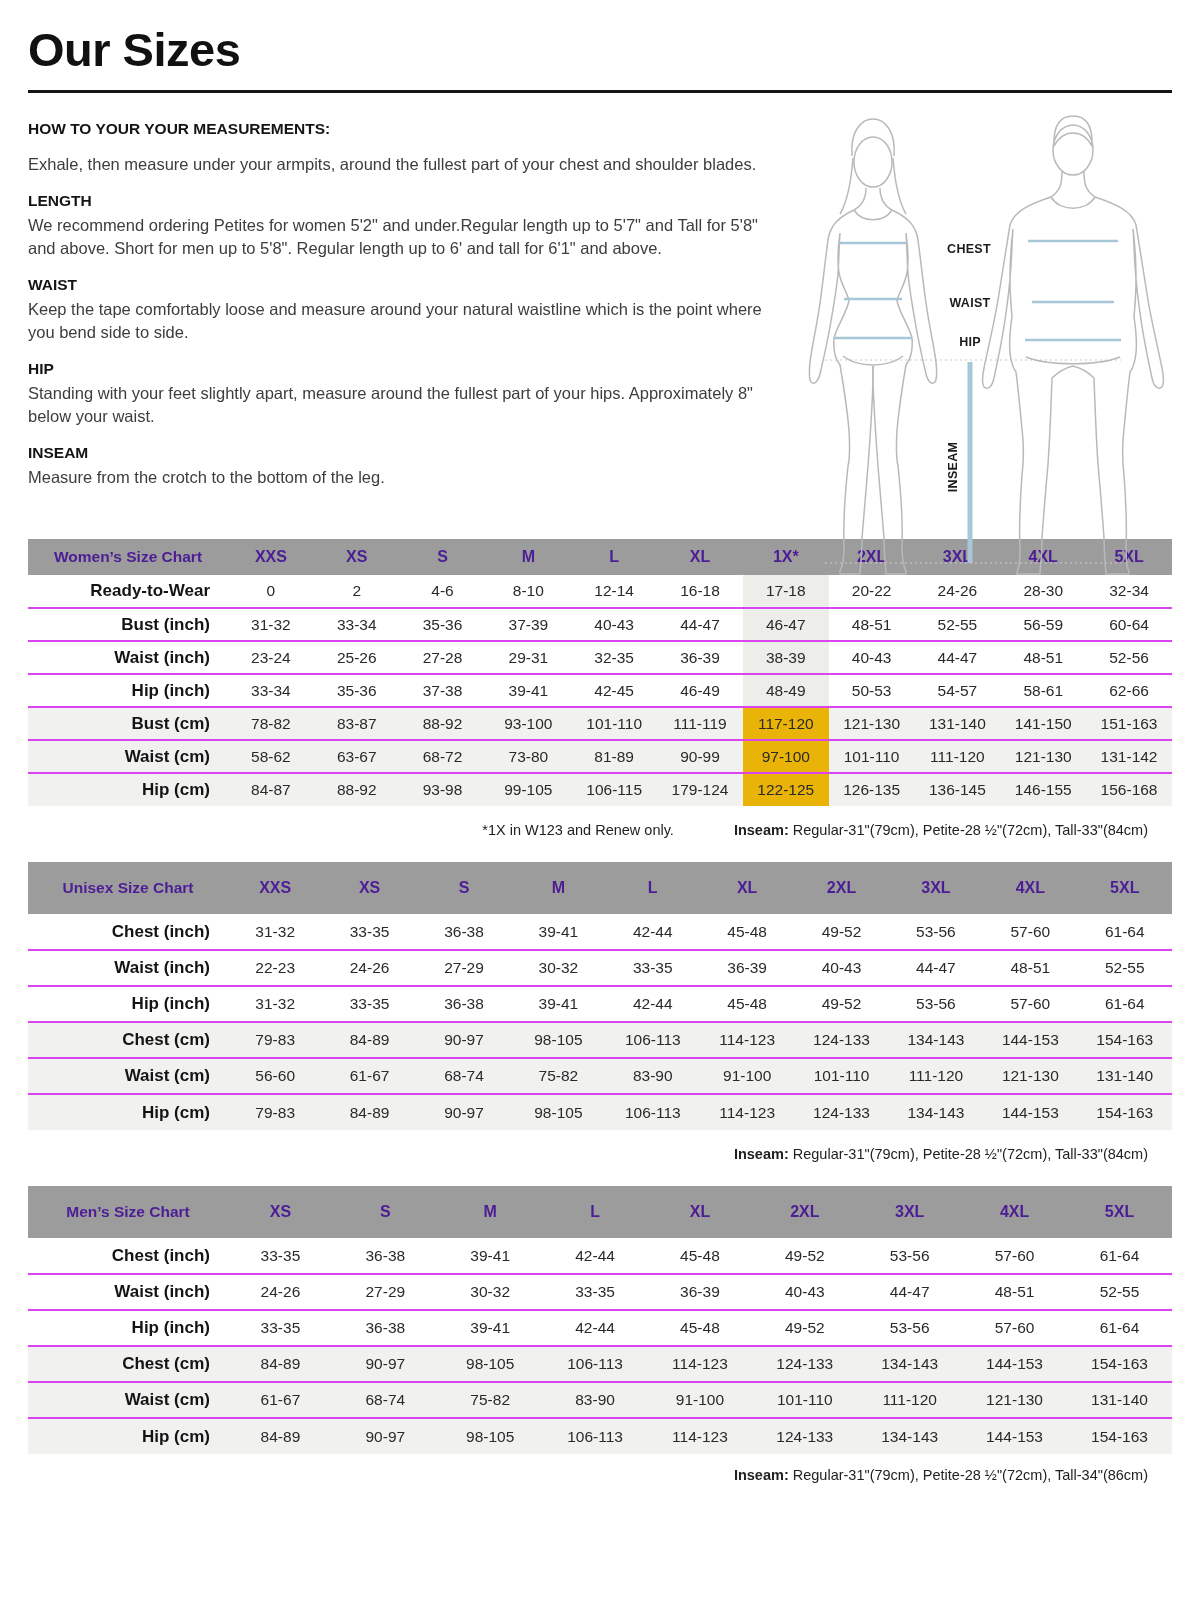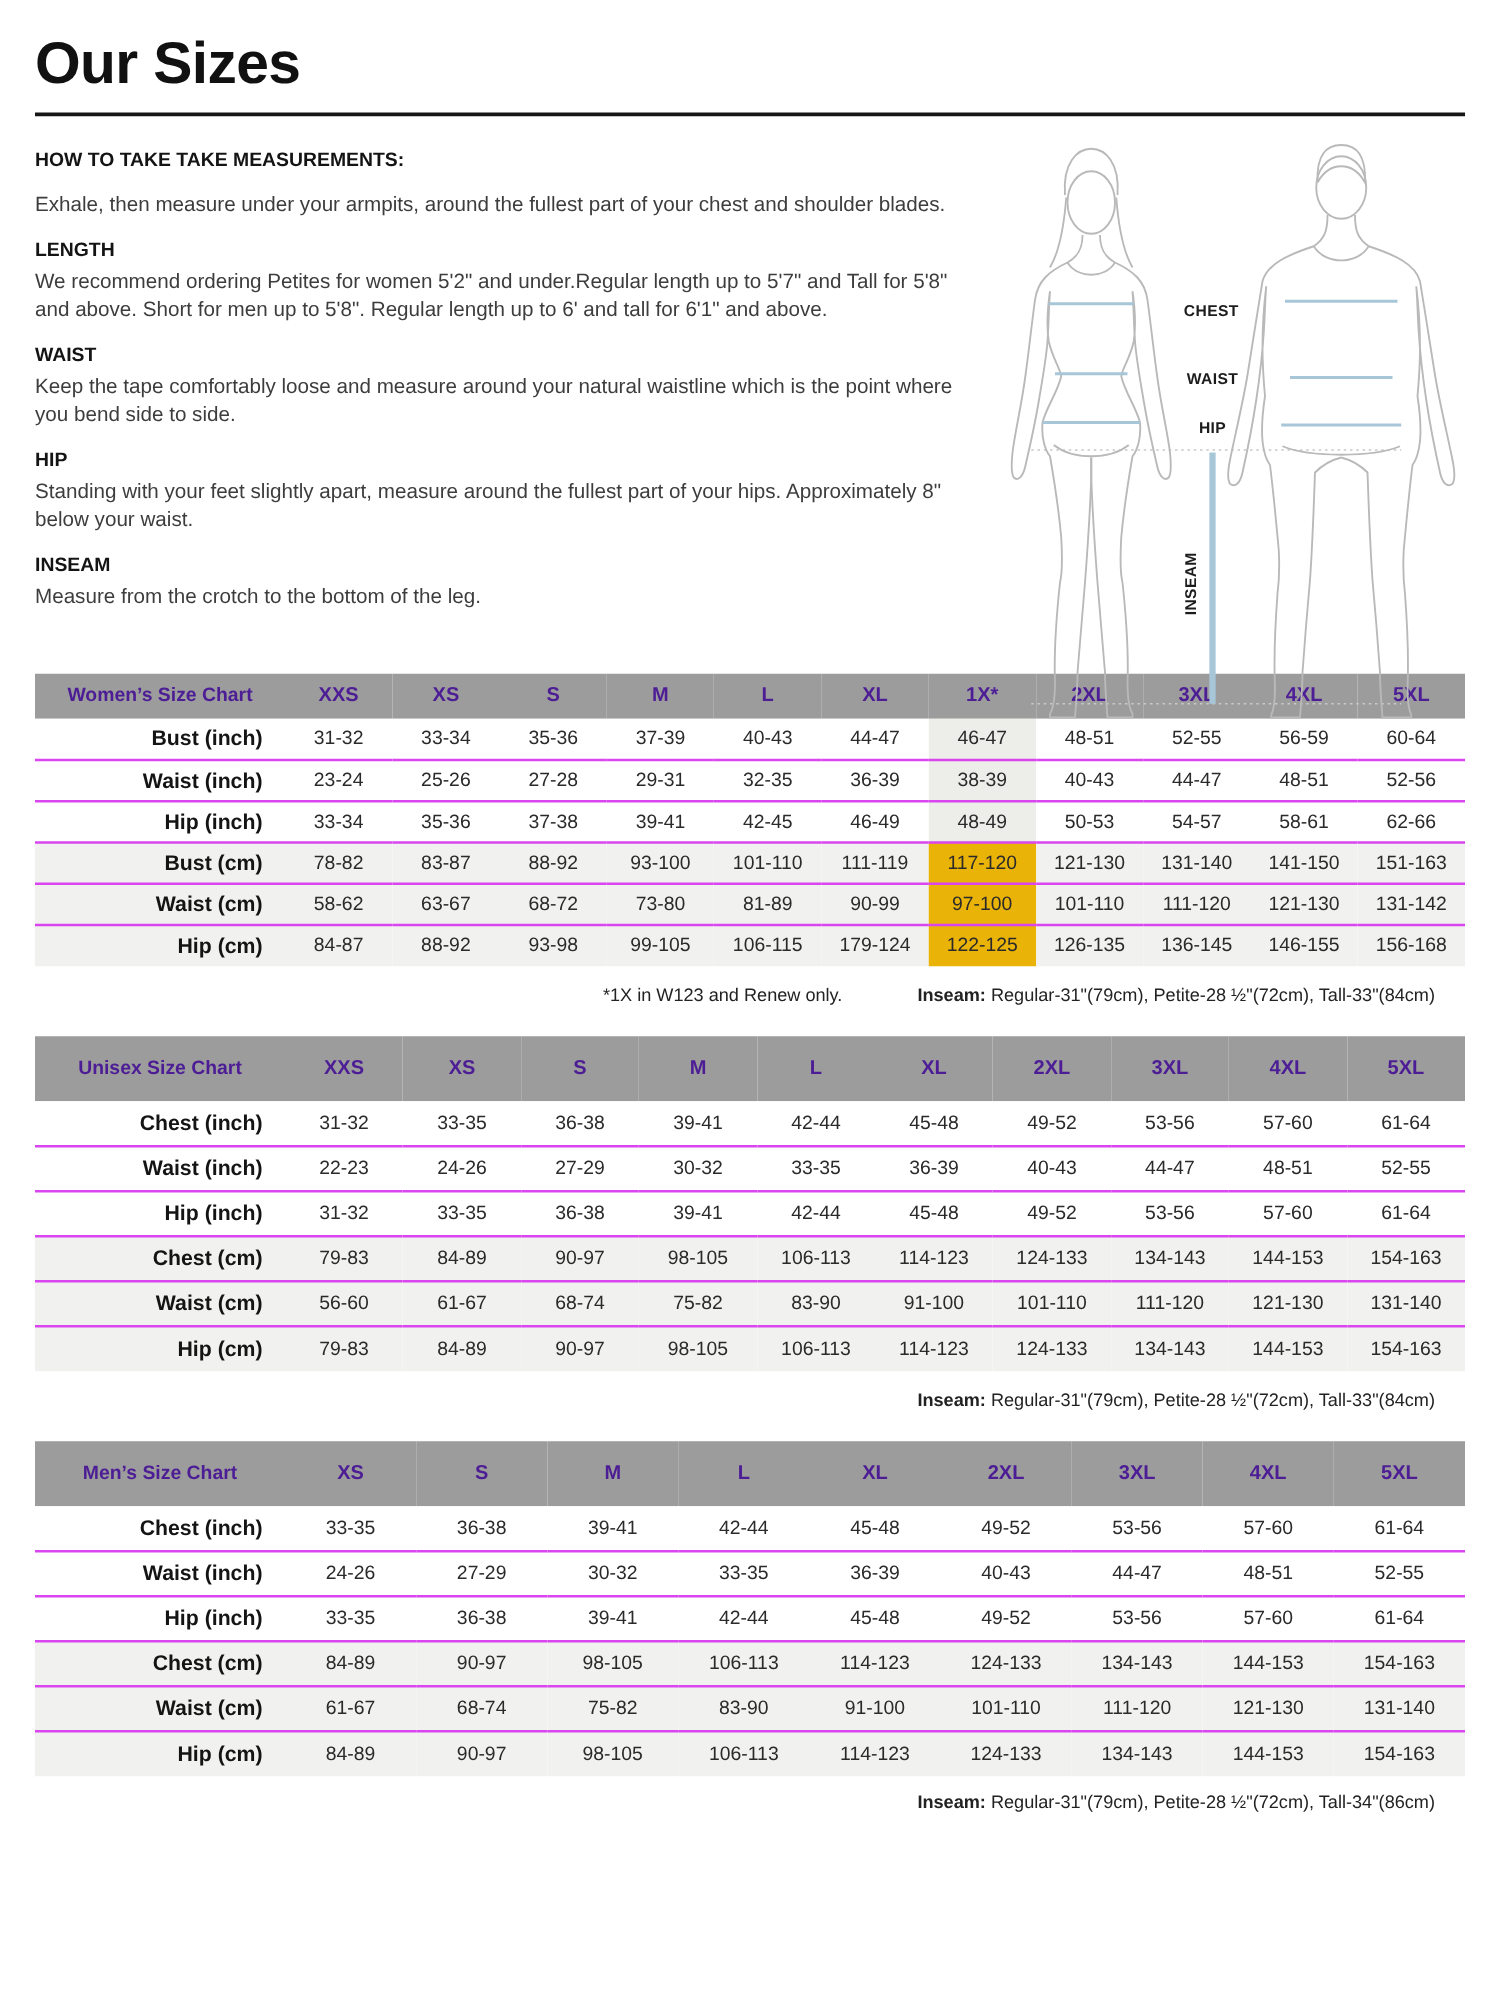--- a/index.html
+++ b/index.html
@@ -47,21 +47,21 @@
   .footnotes b { font-weight:700; }
 </style>
 </head>
 <body>
 
 <div class="page">
 
   <h1 class="title">Our Sizes</h1>
   <hr class="divider">
 
-  <p class="howto">HOW TO TAKE TAKE MEASUREMENTS:</p>
+  <p class="howto">HOW TO YOUR YOUR MEASUREMENTS:</p>
 
   <div class="sec">
     <p>Exhale, then measure under your armpits, around the fullest part of your chest and shoulder blades.</p>
   </div>
   <div class="sec">
     <h3>LENGTH</h3>
     <p>We recommend ordering Petites for women 5'2" and under.Regular length up to 5'7" and Tall for 5'8" and above. Short for men up to 5'8". Regular length up to 6' and tall for 6'1" and above.</p>
   </div>
   <div class="sec">
     <h3>WAIST</h3>
@@ -90,20 +90,34 @@
               <th>L</th>
               <th>XL</th>
               <th>1X*</th>
               <th>2XL</th>
               <th>3XL</th>
               <th>4XL</th>
               <th>5XL</th>
             </tr>
           </thead>
           <tbody>
+            <tr>
+              <th>Ready-to-Wear</th>
+              <td>0</td>
+              <td>2</td>
+              <td>4-6</td>
+              <td>8-10</td>
+              <td>12-14</td>
+              <td>16-18</td>
+              <td class="col-hl">17-18</td>
+              <td>20-22</td>
+              <td>24-26</td>
+              <td>28-30</td>
+              <td>32-34</td>
+            </tr>
             <tr>
               <th>Bust (inch)</th>
               <td>31-32</td>
               <td>33-34</td>
               <td>35-36</td>
               <td>37-39</td>
               <td>40-43</td>
               <td>44-47</td>
               <td class="col-hl">46-47</td>
               <td>48-51</td>

